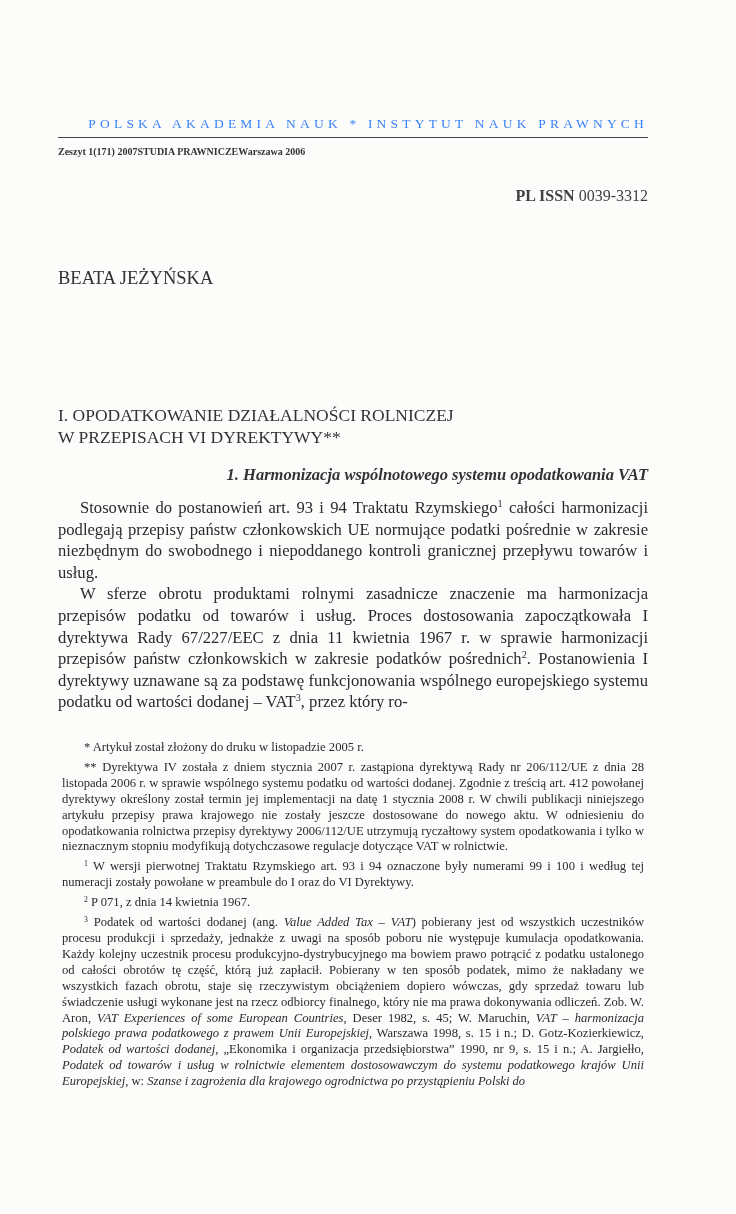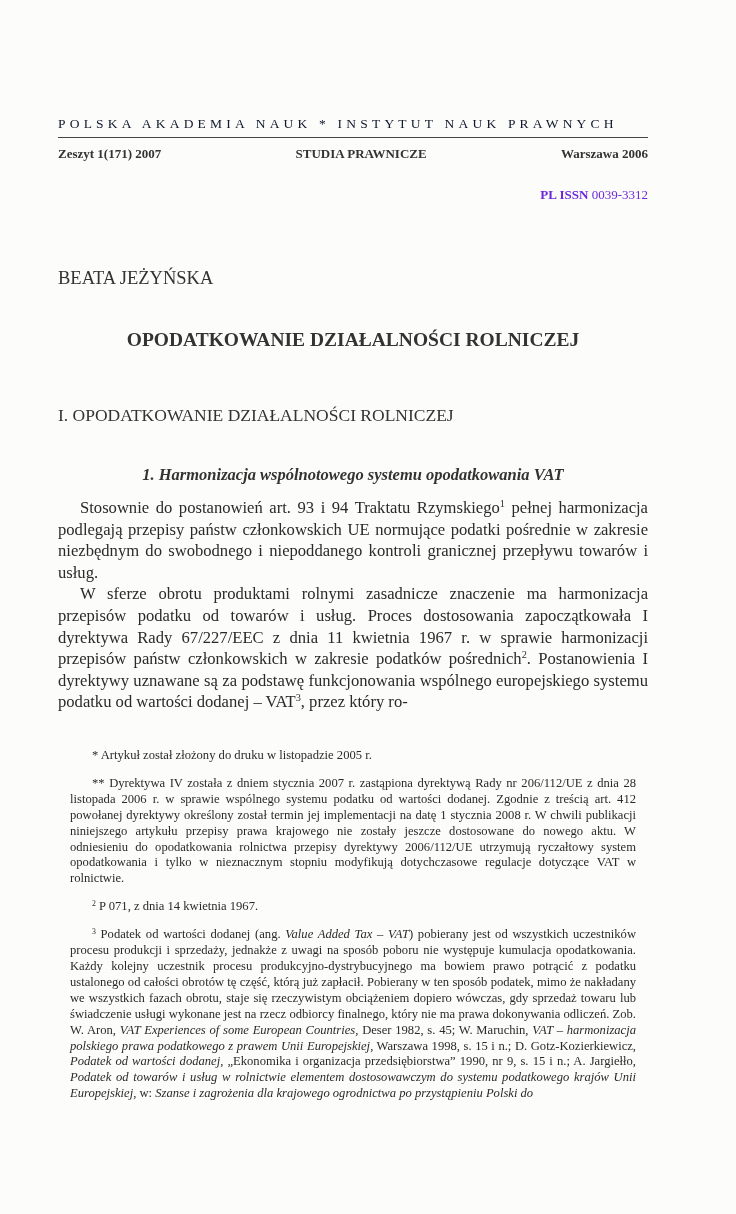--- a/index.html
+++ b/index.html
@@ -11,63 +11,64 @@
       position: relative;
       overflow: hidden;
     }
     .page {
       position: absolute;
       left: 58px; top: 0;
       width: 590px;
     }
     .inst {
       position: absolute; top: 116px; left: 0; width: 590px;
-      font-size: 13.5px; letter-spacing: 4.2px; color: #0f172a;
+      font-size: 13.5px; letter-spacing: 4.2px; color: #3b82f6;
       white-space: nowrap;
+      text-align: right;
     }
     .rule {
       position: absolute; top: 137px; left: 0; width: 590px;
       border-top: 1.3px solid #444;
     }
     .meta {
       position: absolute; top: 146px; left: 0; width: 590px;
-      display: flex; justify-content: space-between;
-      font-weight: bold; font-size: 13px; color: #333;
+      display: flex; 
+      font-weight: bold; font-size: 10px; color: #333;
     }
     .issn {
       position: absolute; top: 187px; right: 0;
-      font-size: 13px; color: #6d28d9;
+      font-size: 16px; color: #404040;
     }
     .issn b { font-weight: bold; }
     .author {
       position: absolute; top: 268px; left: 0; width: 590px;
       text-align: left; font-size: 18.5px; color: #333;
     }
     .title {
       position: absolute; top: 328px; left: 0; width: 590px;
       text-align: center; font-size: 19.5px; font-weight: bold; line-height: 23px; color: #333;
     }
     .section {
       position: absolute; top: 404px; left: 0; width: 590px;
       text-align: left; font-size: 17.5px; line-height: 22px; color: #333;
     }
     .subsection {
       position: absolute; top: 465px; left: 0; width: 590px;
-      text-align: center; font-size: 16.5px; font-weight: bold; font-style: italic; color: #333;
+      text-align: right; font-size: 16.5px; font-weight: bold; font-style: italic; color: #333;
     }
     .body-text {
       position: absolute; top: 497px; left: 0; width: 590px;
       font-size: 16.6px; line-height: 21.6px; text-align: justify; color: #2a2a2a;
     }
     .body-text p { margin: 0; text-indent: 22px; }
     .footnotes {
       position: absolute; top: 736px; left: 0; width: 590px;
       font-size: 12.6px; line-height: 15.9px; text-align: justify; color: #2a2a2a;
     }
-    .footnotes p { margin: 12px; text-indent: 22px; }
+    .footnotes p { margin: 4px; text-indent: 22px; }
     sup { font-size: 0.62em; line-height: 0; vertical-align: 0.55em; }
     i { }
   </style>
 </head>
 <body>
 
 <div class="page">
 
   <div class="inst">POLSKA AKADEMIA NAUK * INSTYTUT NAUK PRAWNYCH</div>
   <div class="rule"></div>
@@ -79,34 +80,35 @@
   </div>
 
   <div class="issn">
     <b>PL ISSN</b>
     <span>0039-3312</span>
   </div>
 
   <div class="author">BEATA JEŻYŃSKA</div>
 
   <div class="title">
-    <div>OPODATKOWANIE DZIAŁALNOŚCI ROLNICZEJ</div>
   </div>
 
   <div class="section">
     <div>I. OPODATKOWANIE DZIAŁALNOŚCI ROLNICZEJ</div>
+    <div>W PRZEPISACH VI DYREKTYWY**</div>
   </div>
 
   <div class="subsection">1. Harmonizacja wspólnotowego systemu opodatkowania VAT</div>
 
   <div class="body-text">
-    <p><span>Stosownie do postanowień art. 93 i 94 Traktatu Rzymskiego</span><sup>1</sup><span> pełnej harmonizacja podlegają przepisy państw członkowskich UE normujące podatki pośrednie w zakresie niezbędnym do swobodnego i niepoddanego kontroli granicznej przepływu towarów i usług.</span></p>
+    <p><span>Stosownie do postanowień art. 93 i 94 Traktatu Rzymskiego</span><sup>1</sup><span> całości harmonizacji podlegają przepisy państw członkowskich UE normujące podatki pośrednie w zakresie niezbędnym do swobodnego i niepoddanego kontroli granicznej przepływu towarów i usług.</span></p>
     <p><span>W sferze obrotu produktami rolnymi zasadnicze znaczenie ma harmonizacja przepisów podatku od towarów i usług. Proces dostosowania zapoczątkowała I dyrektywa Rady 67/227/EEC z dnia 11 kwietnia 1967 r. w sprawie harmonizacji przepisów państw członkowskich w zakresie podatków pośrednich</span><sup>2</sup><span>. Postanowienia I dyrektywy uznawane są za podstawę funkcjonowania wspólnego europejskiego systemu podatku od wartości dodanej – VAT</span><sup>3</sup><span>, przez który ro-</span></p>
   </div>
 
   <div class="footnotes">
     <p>* Artykuł został złożony do druku w listopadzie 2005 r.</p>
     <p>** Dyrektywa IV została z dniem stycznia 2007 r. zastąpiona dyrektywą Rady nr 206/112/UE z dnia 28 listopada 2006 r. w sprawie wspólnego systemu podatku od wartości dodanej. Zgodnie z treścią art. 412 powołanej dyrektywy określony został termin jej implementacji na datę 1 stycznia 2008 r. W chwili publikacji niniejszego artykułu przepisy prawa krajowego nie zostały jeszcze dostosowane do nowego aktu. W odniesieniu do opodatkowania rolnictwa przepisy dyrektywy 2006/112/UE utrzymują ryczałtowy system opodatkowania i tylko w nieznacznym stopniu modyfikują dotychczasowe regulacje dotyczące VAT w rolnictwie.</p>
+    <p><sup>1</sup><span> W wersji pierwotnej Traktatu Rzymskiego art. 93 i 94 oznaczone były numerami 99 i 100 i według tej numeracji zostały powołane w preambule do I oraz do VI Dyrektywy.</span></p>
     <p><sup>2</sup><span> P 071, z dnia 14 kwietnia 1967.</span></p>
     <p><sup>3</sup><span> Podatek od wartości dodanej (ang. </span><i>Value Added Tax – VAT</i><span>) pobierany jest od wszystkich uczestników procesu produkcji i sprzedaży, jednakże z uwagi na sposób poboru nie występuje kumulacja opodatkowania. Każdy kolejny uczestnik procesu produkcyjno-dystrybucyjnego ma bowiem prawo potrącić z podatku ustalonego od całości obrotów tę część, którą już zapłacił. Pobierany w ten sposób podatek, mimo że nakładany we wszystkich fazach obrotu, staje się rzeczywistym obciążeniem dopiero wówczas, gdy sprzedaż towaru lub świadczenie usługi wykonane jest na rzecz odbiorcy finalnego, który nie ma prawa dokonywania odliczeń. Zob. W. Aron, </span><i>VAT Experiences of some European Countries</i><span>, Deser 1982, s. 45; W. Maruchin, </span><i>VAT – harmonizacja polskiego prawa podatkowego z prawem Unii Europejskiej</i><span>, Warszawa 1998, s. 15 i n.; D. Gotz-Kozierkiewicz, </span><i>Podatek od wartości dodanej</i><span>, „Ekonomika i organizacja przedsiębiorstwa” 1990, nr 9, s. 15 i n.; A. Jargiełło, </span><i>Podatek od towarów i usług w rolnictwie elementem dostosowawczym do systemu podatkowego krajów Unii Europejskiej</i><span>, w: </span><i>Szanse i zagrożenia dla krajowego ogrodnictwa po przystąpieniu Polski do</i></p>
   </div>
 
 </div>
 
 </body></html>

